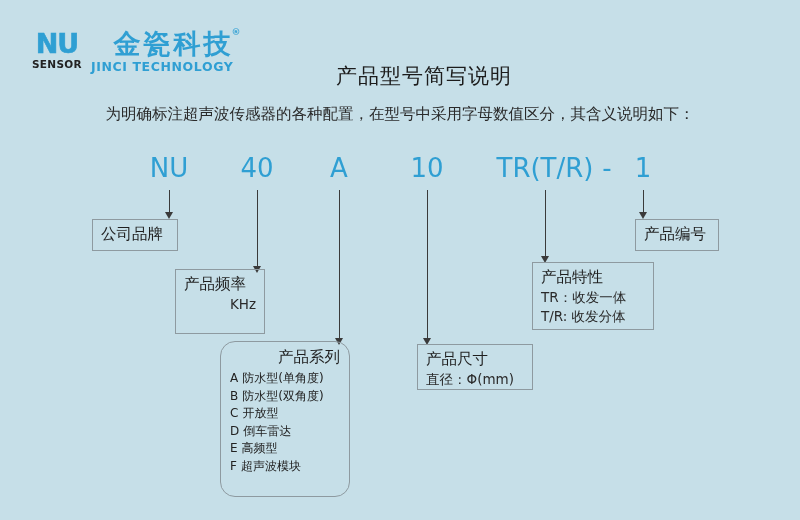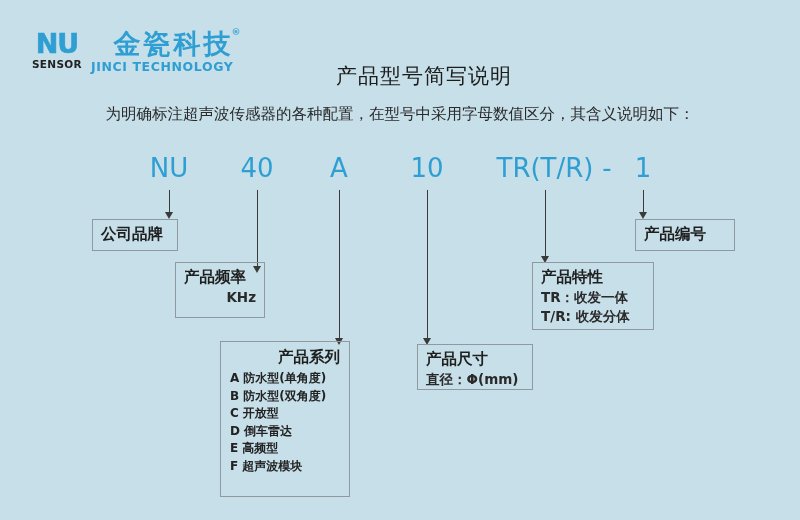--- a/index.html
+++ b/index.html
@@ -137,21 +137,20 @@
     transform: translateX(-50%);
   }
 
   
   .box {
     position: absolute;
     border: 1px solid #8e9aa0;
     background: transparent;
     box-sizing: border-box;
     padding: 4px 8px;
-    font-weight: bold;
   }
   .box-title {
     font-size: 15.5px;
     color: #1f1f1f;
     white-space: nowrap;
     line-height: 1.35;
   }
   .box-line {
     font-size: 13.5px;
     color: #2a2a2a;
@@ -217,26 +216,26 @@
   <div class="conn" style="left:545px; top:190px; height:68px;"></div>
   <div class="arrowhead" style="left:545px; top:256px;"></div>
 
   <div class="conn" style="left:643px; top:190px; height:24px;"></div>
   <div class="arrowhead" style="left:643px; top:212px;"></div>
 
   <div class="box" style="left:92px; top:219px; width:86px; height:32px;">
     <div class="box-title align-left">公司品牌</div>
   </div>
 
-  <div class="box" style="left:175px; top:262px; width:90px; height:56px;">
+  <div class="box" style="left:175px; top:269px; width:90px; height:65px;">
     <div class="box-title align-left">产品频率</div>
     <div class="box-line align-right">KHz</div>
   </div>
 
-  <div class="box" style="left:220px; top:341px; width:130px; height:156px; padding:5px 9px;">
+  <div class="box" style="left:220px; top:341px; width:130px; height:156px; padding:5px 9px;border-radius:15px;">
     <div class="box-title align-right" style="margin-bottom:2px;">产品系列</div>
     <div class="series-item">
       <span class="letter">A</span><span>防水型(单角度)</span>
     </div>
     <div class="series-item">
       <span class="letter">B</span><span>防水型(双角度)</span>
     </div>
     <div class="series-item">
       <span class="letter">C</span><span>开放型</span>
     </div>
@@ -255,17 +254,17 @@
     <div class="box-title align-left">产品尺寸</div>
     <div class="box-line align-left">直径：Φ(mm)</div>
   </div>
 
   <div class="box" style="left:532px; top:262px; width:122px; height:68px;">
     <div class="box-title align-left">产品特性</div>
     <div class="box-line align-left">TR：收发一体</div>
     <div class="box-line align-left">T/R: 收发分体</div>
   </div>
 
-  <div class="box" style="left:635px; top:219px; width:100px; height:32px;">
+  <div class="box" style="left:635px; top:219px; width:84px; height:32px;">
     <div class="box-title align-left">产品编号</div>
   </div>
 
 </div>
 
 </body></html>

